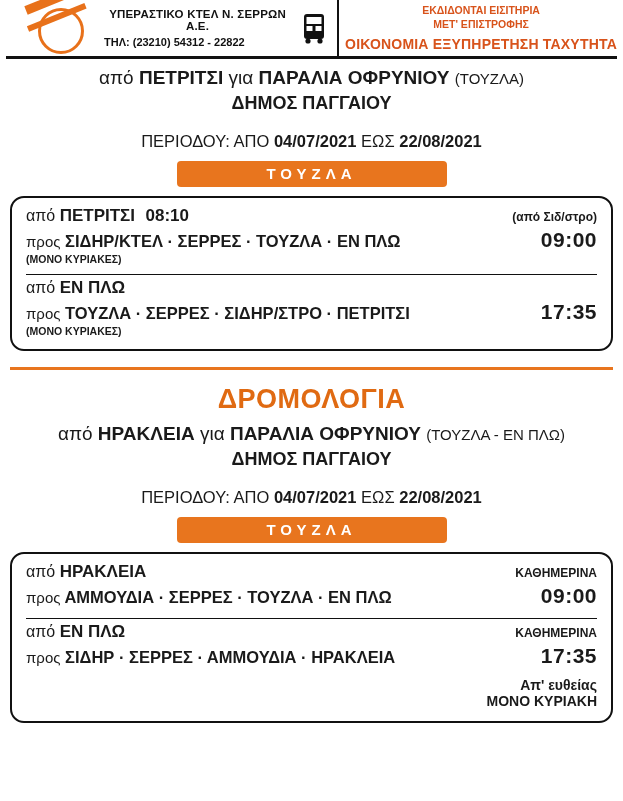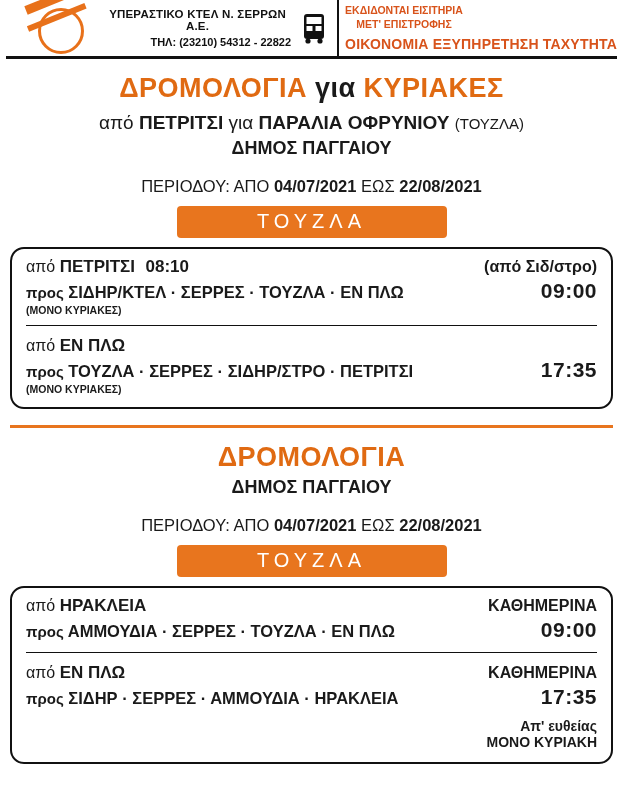--- a/index.html
+++ b/index.html
@@ -64,21 +64,21 @@
     height: 0;
     border-top: 6px solid #e8711a;
     transform: rotate(-22deg);
     transform-origin: left center;
   }
   .hdr-mid {
     flex: 1 1 auto;
     display: flex;
     flex-direction: column;
     justify-content: center;
-    align-items: flex-end;
+    align-items: flex-start;
     text-align: center;
     padding-left: 4px;
   }
   .hdr-mid .line1 {
     font-size: 11.5px;
     font-weight: bold;
     letter-spacing: 0.2px;
     color: #111;
   }
   .hdr-mid .line2 {
@@ -92,21 +92,21 @@
     display: flex;
     align-items: center;
     justify-content: center;
   }
   .hdr-right {
     flex: 0 0 220px;
     border-left: 2px solid #111;
     display: flex;
     flex-direction: column;
     justify-content: center;
-    align-items: flex-start;
+    align-items: center;
     padding-left: 6px;
     box-sizing: border-box;
   }
   .hdr-right .r1 {
     font-size: 10.5px;
     font-weight: bold;
     color: #d8531b;
     line-height: 1.25;
     text-align: center;
   }
@@ -172,22 +172,22 @@
 
   
   .pill-wrap {
     display: flex;
     justify-content: center;
     margin-top: 10px;
   }
   .pill {
     background: #e8751e;
     color: #ffffff;
-    font-weight: normal;
-    font-size: 20px;
+    font-weight: bold;
+    font-size: 15px;
     letter-spacing: 5px;
     text-align: center;
     padding: 4px 0 5px 0;
     width: 270px;
     border-radius: 4px;
   }
 
   
   .box {
     border: 2px solid #111;
@@ -197,21 +197,21 @@
     box-sizing: border-box;
     position: relative;
   }
   .trip {
     position: relative;
     padding-bottom: 2px;
   }
   .trip + .trip {
     border-top: 1.5px solid #111;
     margin-top: 7px;
-    padding-top: 10px;
+    padding-top: 3px;
   }
   .trip-row1 {
     display: flex;
     align-items: baseline;
     justify-content: space-between;
   }
   .from-label {
     font-size: 16px;
   }
   .from-label .lead {
@@ -221,38 +221,38 @@
   .from-label .place {
     font-weight: bold;
     font-size: 17px;
   }
   .from-label .tm {
     font-weight: bold;
     font-size: 17px;
     margin-left: 6px;
   }
   .note-small {
-    font-size: 16px;
+    font-size: 12px;
     font-weight: bold;
     color: #1a1a1a;
     text-align: left;
     white-space: nowrap;
   }
   .trip-row2 {
     display: flex;
     align-items: baseline;
     justify-content: space-between;
     margin-top: 2px;
   }
   .stops {
     font-size: 16.5px;
     font-weight: bold;
   }
   .stops .lead {
-    font-weight: bold;
+    font-weight: normal;
     font-size: 15px;
   }
   .time-big {
     font-size: 21px;
     font-weight: bold;
     letter-spacing: 0.5px;
     white-space: nowrap;
     margin-left: 5px;
   }
   .note-under {
@@ -306,25 +306,20 @@
       <div class="r1">
         <span>ΕΚΔΙΔΟΝΤΑΙ ΕΙΣΙΤΗΡΙΑ</span><br>
         <span>ΜΕΤ' ΕΠΙΣΤΡΟΦΗΣ</span>
       </div>
       <div class="r2">ΟΙΚΟΝΟΜΙΑ  ΕΞΥΠΗΡΕΤΗΣΗ  ΤΑΧΥΤΗΤΑ</div>
     </div>
   </div>
   <div class="hdr-rule"></div>
 
   <div class="section">
-    <div class="title-main">
-      <span>ΔΡΟΜΟΛΟΓΙΑ</span>
-      <span class="dark">για</span>
-      <span>ΚΥΡΙΑΚΕΣ</span>
-    </div>
     <div class="title-line2">
       <span>από</span>
       <span class="b">ΠΕΤΡΙΤΣΙ</span>
       <span>για</span>
       <span class="b">ΠΑΡΑΛΙΑ ΟΦΡΥΝΙΟΥ</span>
       <span class="small">(ΤΟΥΖΛΑ)</span>
     </div>
     <div class="title-line3">ΔΗΜΟΣ ΠΑΓΓΑΙΟΥ</div>
     <div class="title-period">
       <span>ΠΕΡΙΟΔΟΥ: ΑΠΟ</span>
@@ -377,20 +372,27 @@
       <div class="note-under">(ΜΟΝΟ ΚΥΡΙΑΚΕΣ)</div>
     </div>
   </div>
 
   <div class="divider"></div>
 
   <div class="section">
     <div class="title-main">
       <span>ΔΡΟΜΟΛΟΓΙΑ</span>
     </div>
+    <div class="title-line2">
+      <span>από</span>
+      <span class="b">ΗΡΑΚΛΕΙΑ</span>
+      <span>για</span>
+      <span class="b">ΠΑΡΑΛΙΑ ΟΦΡΥΝΙΟΥ</span>
+      <span class="small">(ΤΟΥΖΛΑ - ΕΝ ΠΛΩ)</span>
+    </div>
     <div class="title-line3">ΔΗΜΟΣ ΠΑΓΓΑΙΟΥ</div>
     <div class="title-period">
       <span>ΠΕΡΙΟΔΟΥ: ΑΠΟ</span>
       <span class="b">04/07/2021</span>
       <span>ΕΩΣ</span>
       <span class="b">22/08/2021</span>
     </div>
     <div class="pill-wrap">
       <div class="pill">ΤΟΥΖΛΑ</div>
     </div>

